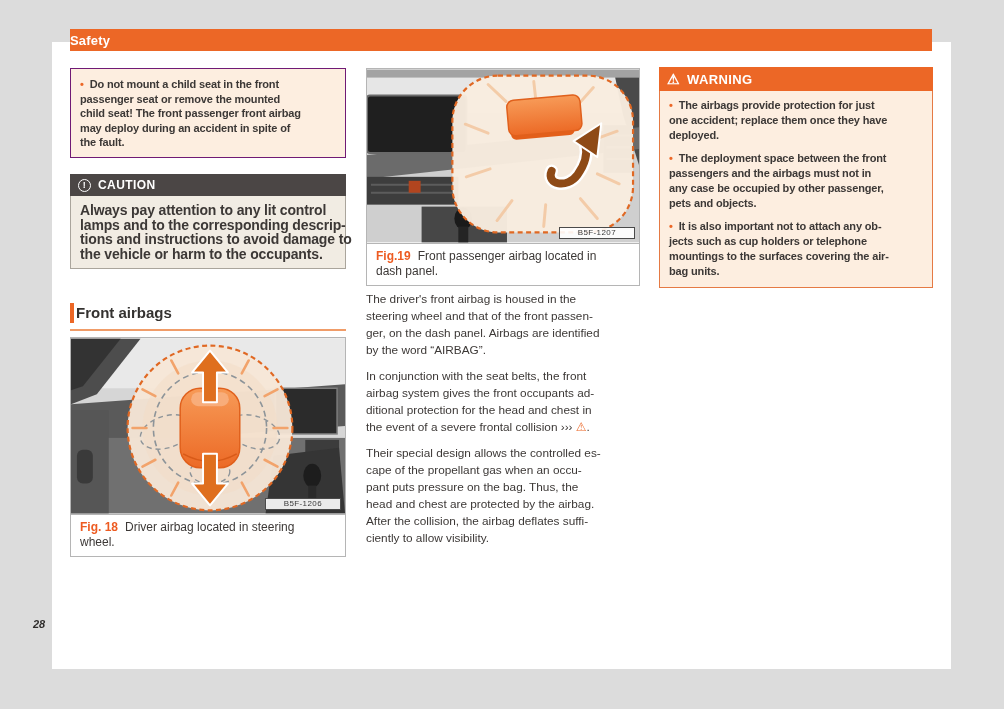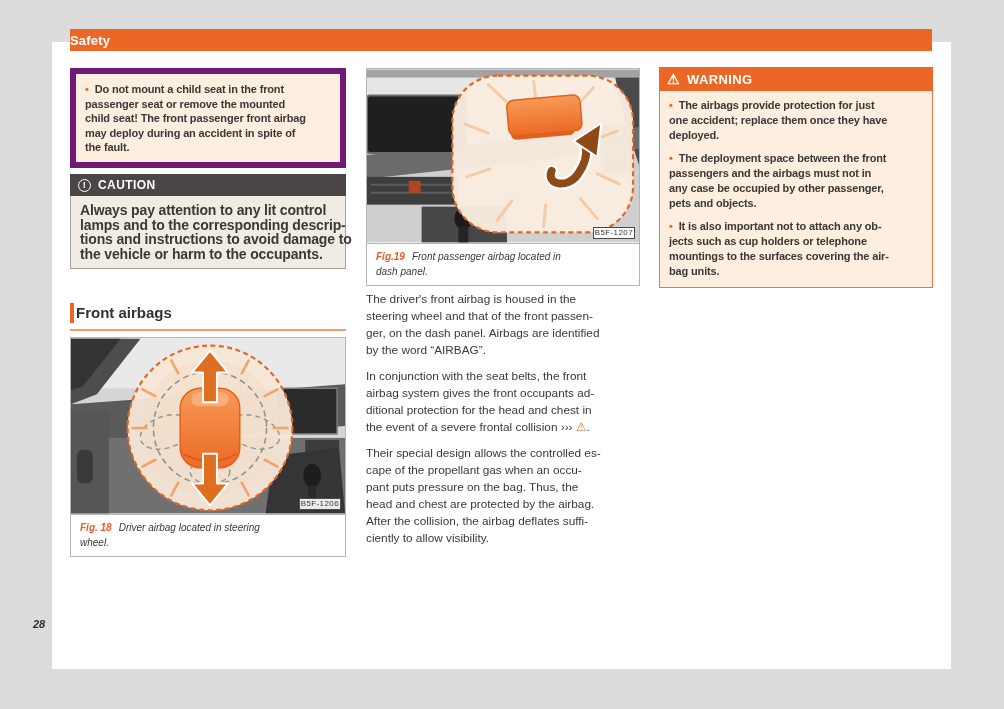--- a/index.html
+++ b/index.html
@@ -10,21 +10,21 @@
   }
   .page{position:absolute;left:52px;top:42px;width:899px;height:627px;background:#ffffff;}
   .safety-bar{
     position:absolute;left:70px;top:29px;width:862px;height:22px;
     background:#ec6726;color:#fff;font-weight:bold;font-size:13px;
     display:flex;align-items:center;justify-content:flex-start;letter-spacing:.2px;
   }
   
   .note-box{
     position:absolute;left:70px;top:68px;width:276px;box-sizing:border-box;
-    background:#fdeee0;border:6px solid #701a75;padding:8px 8px 7px 9px;
+    background:#fdeee0;border:1px solid #701a75;padding:8px 8px 7px 9px;
     font-size:11px;font-weight:bold;line-height:14.6px;letter-spacing:-.15px;
     white-space:pre;color:#3c3836;
   }
   .bullet{color:#ec6726;margin-right:6px;font-weight:bold;}
   .caution-box{position:absolute;left:70px;top:174px;width:276px;box-sizing:border-box;}
   .caution-header{
     height:22px;background:#4b4645;color:#fff;display:flex;align-items:center;
     padding-left:8px;font-size:12px;font-weight:bold;letter-spacing:.4px;
   }
   .caution-icon{
@@ -47,25 +47,25 @@
   .figure{position:absolute;box-sizing:border-box;border:1px solid #b5b5b5;background:#fff;}
   .fig18{left:70px;top:337px;width:276px;}
   .fig19{left:366px;top:68px;width:274px;}
   .fig-image{position:relative;display:block;overflow:hidden;}
   .fig18 .fig-image{height:176px;}
   .fig19 .fig-image{height:174px;}
   .fig-image svg{display:block;}
   .img-tag{
     position:absolute;right:4px;bottom:4px;background:rgba(255,255,255,.9);
     border:1px solid #4a4a4a;color:#3a3a3a;font-size:8px;line-height:10px;
-    padding:0 1px;letter-spacing:.4px;
+    padding:0 18px;letter-spacing:.4px;
   }
   .fig-caption{
     border-top:1px solid #b5b5b5;padding:5px 7px 6px 9px;
-    font-size:10px;line-height:15px;color:#3c3836;white-space:pre-line;font-style:italic;
+    font-size:12px;line-height:15px;color:#3c3836;white-space:pre-line;
   }
   .fig-label{color:#ed5b21;font-weight:bold;margin-right:7px;}
   
   .body-col{position:absolute;left:366px;top:291px;width:288px;font-size:11.8px;line-height:17px;color:#3c3836;}
   .body-col p{margin:0 0 9px 0;white-space:pre-line;}
   .fig-ref{color:#ed5b21;font-weight:bold;}
   .warn-inline{color:#ec6726;font-size:12px;}
   
   .warning-box{position:absolute;left:659px;top:67px;width:274px;box-sizing:border-box;}
   .warning-header{

